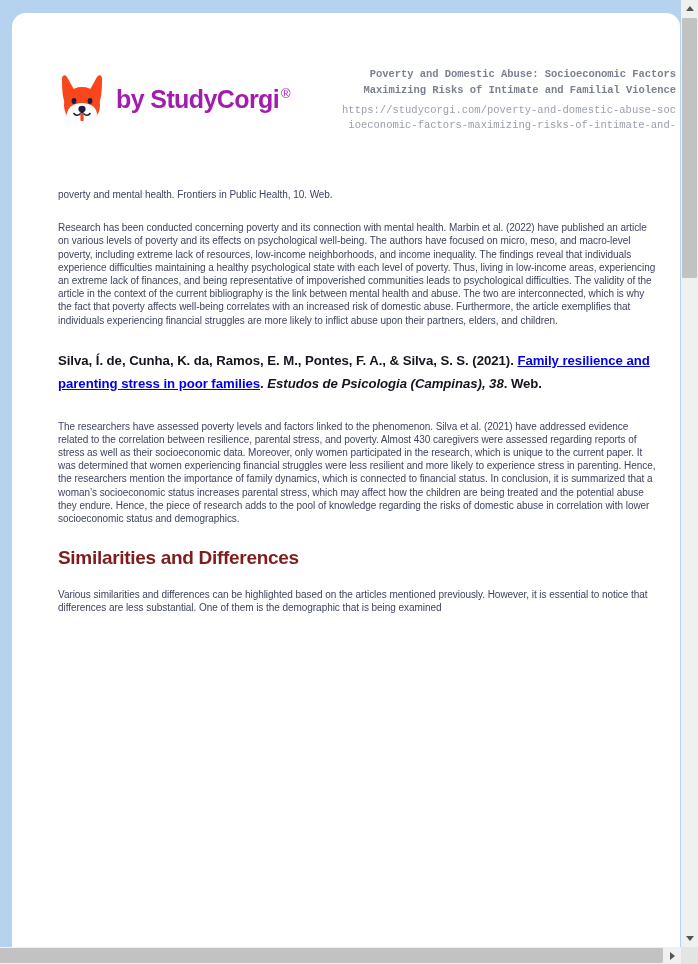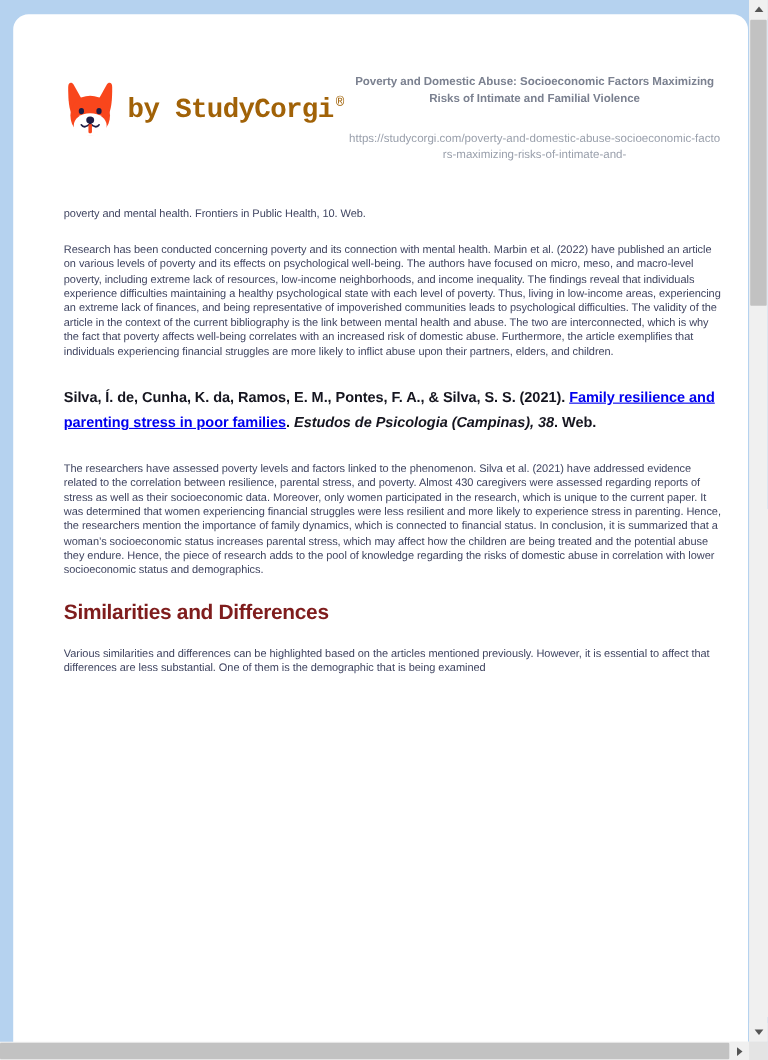--- a/index.html
+++ b/index.html
@@ -53,49 +53,50 @@
 
   .corgi-logo {
     width: 48px;
     height: 52px;
     display: block;
   }
 
   .brand-word {
     font-size: 25px;
     font-weight: bold;
-    color: #a16207;
+    color: #a21caf;
     letter-spacing: -0.6px;
     white-space: nowrap;
     position: relative;
-    font-family: Liberation Mono, monospace;
+    font-family: Liberation Sans, sans-serif;
   }
   .brand-reg {
     font-size: 13px;
     vertical-align: super;
     font-weight: normal;
     margin-left: 2px;
   }
 
   .header-meta {
     position: absolute;
-    right: 24px;
+    right: 4px;
     top: 53px;
     width: 340px;
-    text-align: center;
+    text-align: right;
+    font-family: Liberation Mono, monospace;
   }
   .header-title {
     font-size: 10.5px;
     font-weight: bold;
     color: #7b8190;
     line-height: 1.55;
     letter-spacing: -0.05px;
   }
   .header-url {
-    margin-top: 20px;
+    margin-top: 4px;
     font-size: 10.5px;
     color: #9aa0ac;
     line-height: 1.5;
     word-break: break-all;
   }
 
   
   .content {
     position: absolute;
     left: 46px;
@@ -265,21 +266,21 @@
       <p class="para tight">poverty and mental health. Frontiers in Public Health, 10. Web.</p>
 
       <p class="para">Research has been conducted concerning poverty and its connection with mental health. Marbin et al. (2022) have published an article on various levels of poverty and its effects on psychological well-being. The authors have focused on micro, meso, and macro-level poverty, including extreme lack of resources, low-income neighborhoods, and income inequality. The findings reveal that individuals experience difficulties maintaining a healthy psychological state with each level of poverty. Thus, living in low-income areas, experiencing an extreme lack of finances, and being representative of impoverished communities leads to psychological difficulties. The validity of the article in the context of the current bibliography is the link between mental health and abuse. The two are interconnected, which is why the fact that poverty affects well-being correlates with an increased risk of domestic abuse. Furthermore, the article exemplifies that individuals experiencing financial struggles are more likely to inflict abuse upon their partners, elders, and children.</p>
 
       <p class="ref"><span>Silva, Í. de, Cunha, K. da, Ramos, E. M., Pontes, F. A., &amp; Silva, S. S. (2021). </span><a href="#">Family resilience and parenting stress in poor families</a><span>. </span><i>Estudos de Psicologia (Campinas), 38</i><span>. Web.</span></p>
 
       <p class="para">The researchers have assessed poverty levels and factors linked to the phenomenon. Silva et al. (2021) have addressed evidence related to the correlation between resilience, parental stress, and poverty. Almost 430 caregivers were assessed regarding reports of stress as well as their socioeconomic data. Moreover, only women participated in the research, which is unique to the current paper. It was determined that women experiencing financial struggles were less resilient and more likely to experience stress in parenting. Hence, the researchers mention the importance of family dynamics, which is connected to financial status. In conclusion, it is summarized that a woman’s socioeconomic status increases parental stress, which may affect how the children are being treated and the potential abuse they endure. Hence, the piece of research adds to the pool of knowledge regarding the risks of domestic abuse in correlation with lower socioeconomic status and demographics.</p>
 
       <h2 class="section-title">Similarities and Differences</h2>
 
-      <p class="para">Various similarities and differences can be highlighted based on the articles mentioned previously. However, it is essential to affect that differences are less substantial. One of them is the demographic that is being examined</p>
+      <p class="para">Various similarities and differences can be highlighted based on the articles mentioned previously. However, it is essential to notice that differences are less substantial. One of them is the demographic that is being examined</p>
 
     </div>
 
   </div>
 
   <div class="vscroll">
     <div class="btn">
       <span class="arrow up"></span>
     </div>
     <div class="vthumb"></div>

